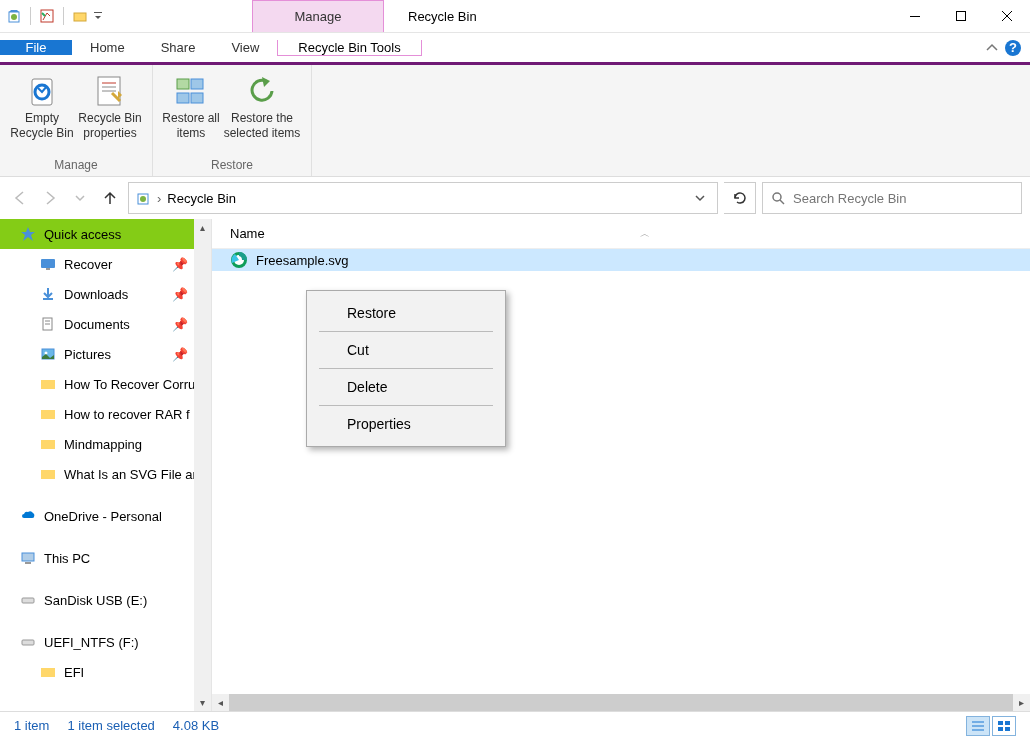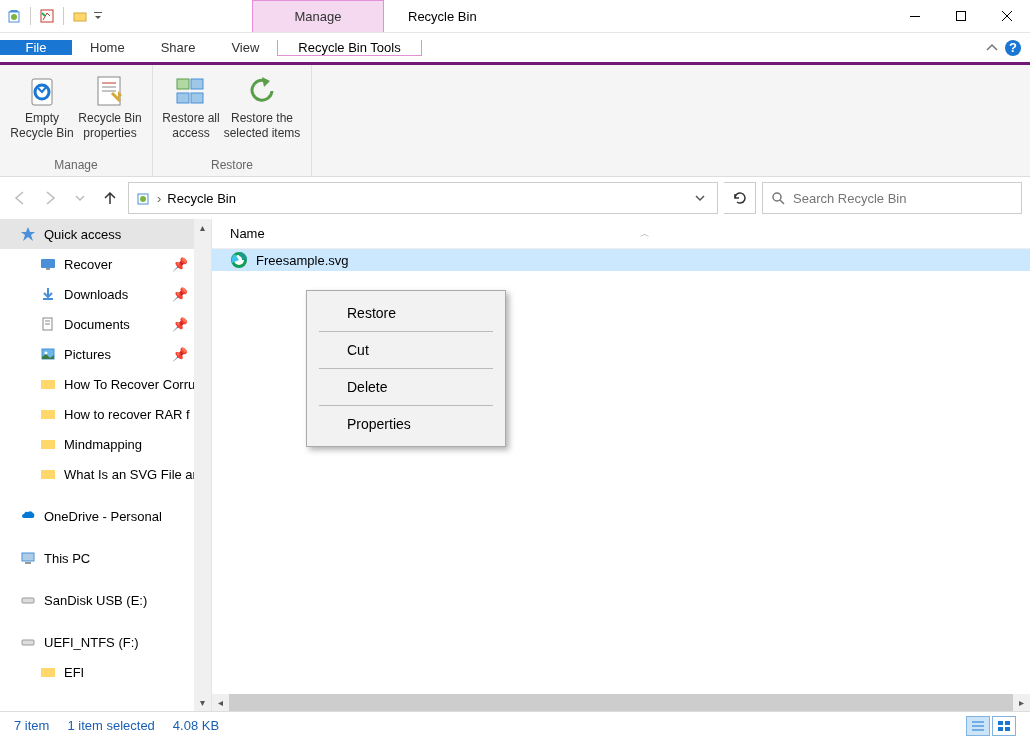--- a/index.html
+++ b/index.html
@@ -33,21 +33,21 @@
 .breadcrumb .sep{color:#666;}
 .breadcrumb .dd{margin-left:auto;color:#555;padding:0 6px;}
 .refresh-btn{width:32px;height:32px;border:1px solid #ccc;border-left:none;display:flex;align-items:center;justify-content:center;}
 .searchbox{width:260px;height:32px;border:1px solid #ccc;display:flex;align-items:center;padding:0 8px;gap:8px;color:#777;}
 .searchbox input{border:none;outline:none;flex:1;font-size:13px;color:#333;}
 .main{display:flex;height:492px;}
 .sidebar{width:212px;border-right:1px solid #e5e5e5;overflow:hidden;position:relative;}
 .sb-scroll{position:absolute;right:0;top:0;width:17px;height:100%;background:#f0f0f0;display:flex;flex-direction:column;}
 .sb-scroll .arrow{height:17px;display:flex;align-items:center;justify-content:center;color:#555;font-size:10px;}
 .sb-item{height:30px;display:flex;align-items:center;padding-left:20px;gap:8px;position:relative;}
-.sb-item.sel{background:#e5e5e5;}
+.sb-item.sel{background:#84cc16;}
 .sb-item .pin{position:absolute;right:22px;color:#777;}
 .sb-item.lvl2{padding-left:40px;}
 .sb-sep{height:12px;}
 .content{flex:1;display:flex;flex-direction:column;position:relative;}
 .col-header{height:30px;display:flex;align-items:center;padding-left:18px;color:#1a5fb4;border-bottom:1px solid #eee;}
 .col-header .name{flex:1;}
 .col-header .sort{color:#888;font-size:10px;margin-right:380px;}
 .file-row{height:22px;display:flex;align-items:center;padding-left:18px;background:#cce8ff;gap:8px;}
 .hscroll{position:absolute;bottom:0;left:0;right:0;height:17px;background:#f0f0f0;display:flex;align-items:center;}
 .hscroll .arrow{width:17px;text-align:center;color:#555;font-size:10px;}
@@ -172,21 +172,21 @@
     <div class="ribbon-buttons">
       <div class="ribbon-btn" style="width:60px">
         <div class="icon">
             <svg width="36" height="36">
               <rect x="4" y="6" width="12" height="10" fill="#b3d9a3" stroke="#5a9e4a"></rect>
               <rect x="18" y="6" width="12" height="10" fill="#9ec7e8" stroke="#4a90d9"></rect>
               <rect x="4" y="20" width="12" height="10" fill="#9ec7e8" stroke="#4a90d9"></rect>
               <rect x="18" y="20" width="12" height="10" fill="#9ec7e8" stroke="#4a90d9"></rect>
             </svg>
           </div>
-        <div class="lbl">Restore all access</div>
+        <div class="lbl">Restore all items</div>
       </div>
       <div class="ribbon-btn" style="width:82px">
         <div class="icon">
             <svg width="36" height="36">
               <path d="M22 8 A10 10 0 1 0 28 18" fill="none" stroke="#5a9e4a" stroke-width="3"></path>
               <path d="M18 4 L26 8 L20 14 Z" fill="#5a9e4a"></path>
             </svg>
           </div>
         <div class="lbl">Restore the selected items</div>
       </div>
@@ -412,21 +412,21 @@
   <div class="ctx-item">Restore</div>
   <div class="ctx-sep"></div>
   <div class="ctx-item">Cut</div>
   <div class="ctx-sep"></div>
   <div class="ctx-item">Delete</div>
   <div class="ctx-sep"></div>
   <div class="ctx-item bold">Properties</div>
 </div>
 
 <div class="statusbar">
-  <span style="color:#1a5fb4">7 item</span>
+  <span style="color:#1a5fb4">1 item</span>
   <span style="color:#1a5fb4">1 item selected</span>
   <span style="color:#1a5fb4">4.08 KB</span>
   <div class="right">
     <div class="view-btn active">
         <svg width="14" height="12">
           <line x1="1" y1="2" x2="13" y2="2" stroke="#1976d2"></line>
           <line x1="1" y1="6" x2="13" y2="6" stroke="#1976d2"></line>
           <line x1="1" y1="10" x2="13" y2="10" stroke="#1976d2"></line>
         </svg>
       </div>

